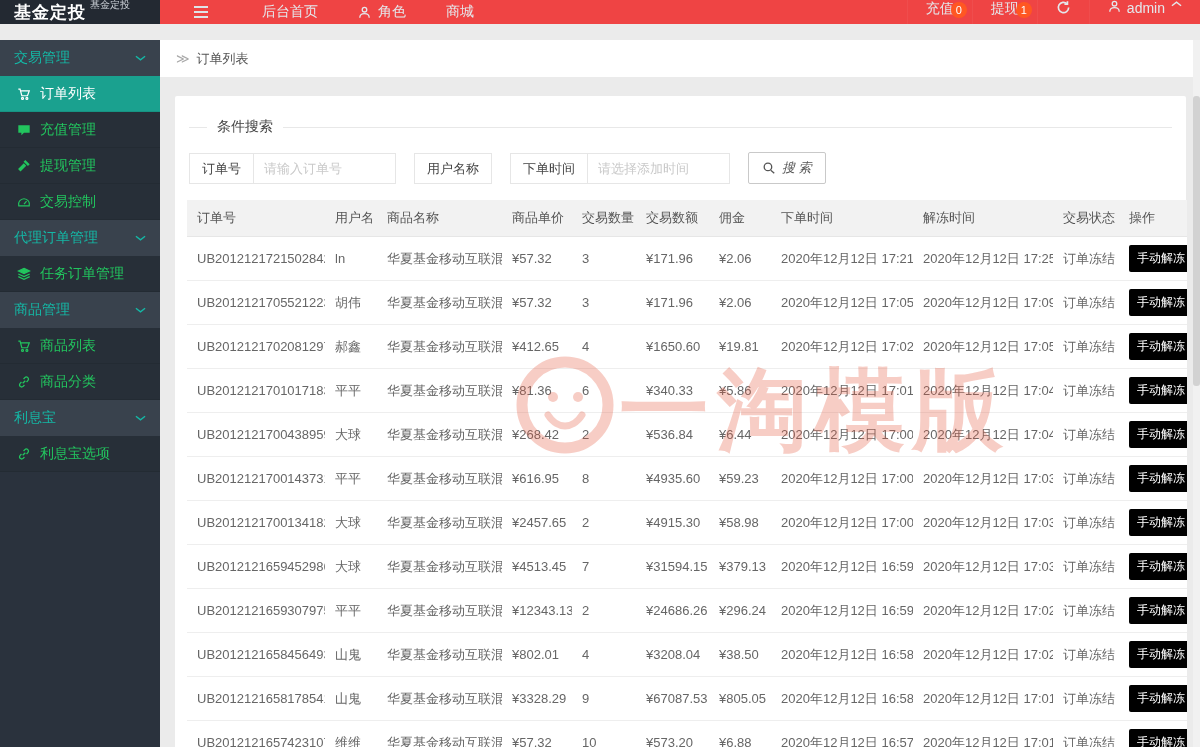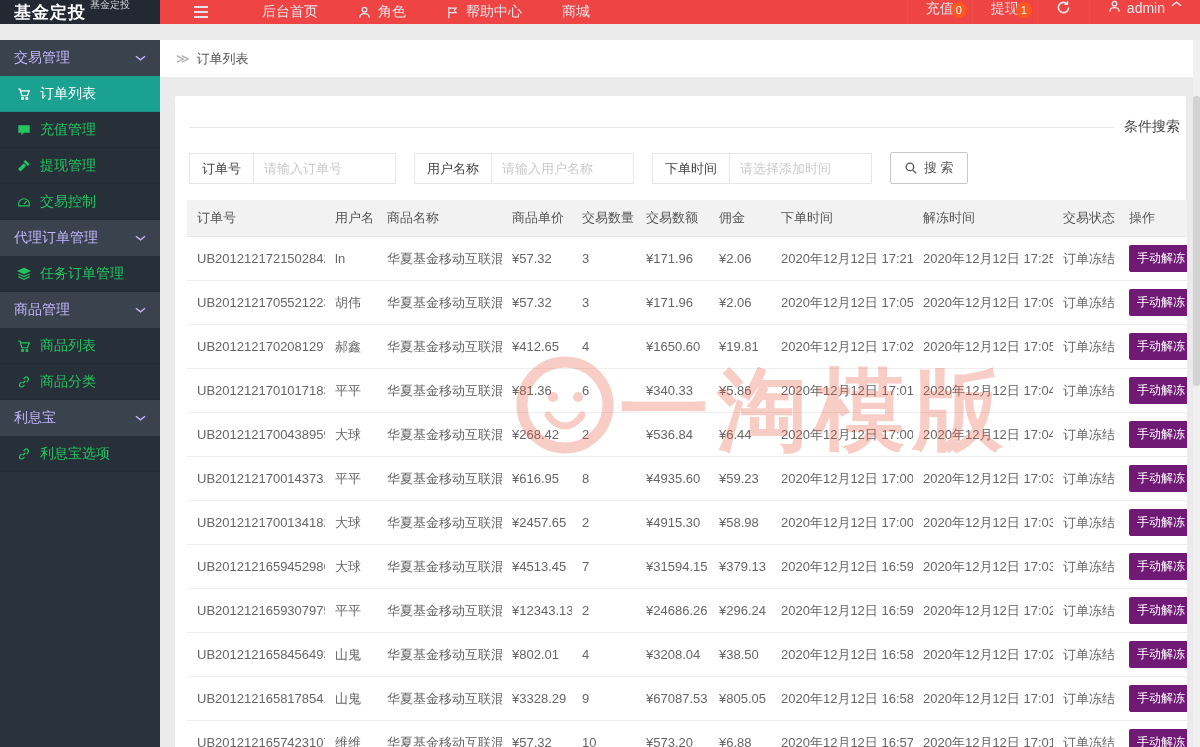--- a/index.html
+++ b/index.html
@@ -17,43 +17,43 @@
   .hamburger { width:52px; display:flex; align-items:center; justify-content:center; color:#dfe3e8; cursor:pointer; }
   .nav { display:flex; }
   .nav-item { display:flex; align-items:center; gap:7px; padding:0 20px; color:#e4e8ec; font-size:14px; cursor:pointer; white-space:nowrap; }
   .nav-item.active { background:#1AA18F; color:#fff; }
   .topbar-right { margin-left:auto; display:flex; }
   .top-action { position:relative; display:flex; align-items:flex-start; gap:6px; padding:0 18px; color:#e4e8ec; font-size:14px; cursor:pointer; border-left:1px solid rgba(255,255,255,.05); white-space:nowrap; }
   .badge { position:absolute; top:2px; right:5px; min-width:16px; height:16px; border-radius:8px; background:#FF5722; color:#fff; font-size:11px; line-height:16px; text-align:center; padding:0 3px; }
   .icon { display:inline-flex; align-items:center; justify-content:center; }
   
   .sidebar { position:absolute; top:40px; left:0; width:160px; height:707px; background:#2A323D; z-index:20; }
-  .side-group { height:36px; background:#39424D; color:#c4b5fd; font-size:14px; padding:0 14px; display:flex; justify-content:space-between; align-items:center; cursor:pointer; }
+  .side-group { height:36px; background:#39424D; color:#14b8a6; font-size:14px; padding:0 14px; display:flex; justify-content:space-between; align-items:center; cursor:pointer; }
   .side-item { height:36px; background:#272F38; color:#22c55e; font-size:14px; display:flex; align-items:center; gap:9px; padding:0 14px 0 17px; cursor:pointer; border-bottom:1px solid rgba(0,0,0,.08); }
   .side-item.active { background:#1AA18F; color:#fff; }
   
   .main { position:absolute; left:160px; top:40px; width:1040px; height:707px; background:#EBEBEB; overflow:hidden; }
   .crumb { height:37px; background:#fff; display:flex; align-items:center; gap:7px; padding-left:16px; font-size:13px; }
   .crumb-sym { color:#a8a8a8; font-size:13px; }
   .crumb-label { color:#555; }
   .panel { margin:19px 14px 0 15px; background:#fff; border-radius:2px; padding:14px 12px; height:700px; }
   fieldset.search { border:0; border-top:1px solid #e8e8e8; margin:8px 2px 0; padding:12px 0 0; }
-  fieldset.search legend { margin-left:18px; padding:0 10px; font-size:14px; color:#444;text-align:right; }
+  fieldset.search legend { margin-left:18px; padding:0 10px; font-size:14px; color:#444; }
   .search-row { display:flex; align-items:center; gap:18px; margin-top:4px; }
   .input-group { display:flex; height:31px; }
   .ig-label { border:1px solid #e6e6e6; padding:0 12px; line-height:29px; font-size:13px; color:#444; background:#fff; white-space:nowrap; }
   .ig-input { border:1px solid #e6e6e6; margin-left:-1px; padding:0 10px; width:143px; font-size:13px; color:#333; outline:none; font-family:inherit; }
   .ig-input::placeholder { color:#c9c9c9; }
-  .search-btn { height:32px; border:1px solid #c9c9c9; background:#fff; border-radius:2px; padding:0 13px; font-size:13px; color:#555; display:flex; align-items:center; gap:6px; cursor:pointer; font-family:inherit; }
+  .search-btn { height:32px; border:1px solid #c9c9c9; background:#fff; border-radius:2px; padding:0 13px; font-size:13px; color:#555; display:flex; align-items:center; gap:6px; cursor:pointer; font-family:inherit;font-style:italic; }
   
   .table-wrap { margin-top:16px; }
   table { border-collapse:collapse; width:100%; table-layout:fixed; }
   thead th { background:#f2f2f2; font-weight:normal; text-align:left; font-size:13px; color:#555; padding:9px 10px; border-bottom:1px solid #e6e6e6; white-space:nowrap; overflow:hidden; }
   tbody td { font-size:13px; color:#666; padding:8px 10px; border-bottom:1px solid #eee; white-space:nowrap; overflow:hidden; background:#fff; }
-  .action-btn { background:#701a75; color:#fff; border:none; border-radius:2px; font-size:12px; padding:5px 8px; cursor:pointer; font-family:inherit; white-space:nowrap; }
+  .action-btn { background:#000000; color:#fff; border:none; border-radius:2px; font-size:12px; padding:5px 8px; cursor:pointer; font-family:inherit; white-space:nowrap; }
   
   .watermark { position:absolute; left:355px; top:315px; display:flex; align-items:flex-end; gap:4px; pointer-events:none; z-index:25; color:rgba(228,88,62,0.30); }
   .wm-text { font-size:90px; font-weight:bold; letter-spacing:8px; line-height:1; white-space:nowrap; }
   
   .scroll-track { position:absolute; right:0; top:40px; width:7px; height:707px; background:#f1f1f1; z-index:40; }
   .scroll-thumb { position:absolute; top:56px; right:0; width:7px; height:290px; background:#d2d2d2; border-radius:3px; }
   svg { display:block; }
 </style>
 </head>
 <body>
@@ -81,29 +81,20 @@
     <div class="nav-item">
       <span class="icon">
         <svg width="13" height="13" viewBox="0 0 16 16" fill="none" stroke="currentColor" stroke-width="1.6">
             <circle cx="8" cy="4.6" r="2.8"></circle>
             <path d="M2.2 14.4c0-3.2 2.6-5 5.8-5s5.8 1.8 5.8 5"></path>
           </svg>
       </span>
       <span>角色</span>
     </div>
     <div class="nav-item">
-      <span class="icon">
-        <svg width="13" height="13" viewBox="0 0 16 16" fill="none" stroke="currentColor" stroke-width="1.5">
-            <line x1="3.5" y1="1.5" x2="3.5" y2="15"></line>
-            <path d="M3.5 2.5h9l-2.2 2.8 2.2 2.8h-9"></path>
-          </svg>
-      </span>
-      <span>帮助中心</span>
-    </div>
-    <div class="nav-item">
       <span>商城</span>
     </div>
   </nav>
   <div class="topbar-right">
     <div class="top-action">
       <span>充值</span>
       <span class="badge">0</span>
     </div>
     <div class="top-action">
       <span>提现</span>
@@ -254,21 +245,20 @@
   <div class="panel">
     <fieldset class="search">
       <legend>条件搜索</legend>
       <div class="search-row">
         <div class="input-group">
           <span class="ig-label">订单号</span>
           <input class="ig-input" type="text" placeholder="请输入订单号" style="">
         </div>
         <div class="input-group">
           <span class="ig-label">用户名称</span>
-          <input class="ig-input" type="text" placeholder="请输入用户名称" style="">
         </div>
         <div class="input-group">
           <span class="ig-label">下单时间</span>
           <input class="ig-input" type="text" placeholder="请选择添加时间" style="">
         </div>
         <button class="search-btn">
           <span class="icon">
             <svg width="14" height="14" viewBox="0 0 16 16" fill="none" stroke="currentColor" stroke-width="1.5">
                 <circle cx="6.8" cy="6.8" r="4.3"></circle>
                 <line x1="10" y1="10.6" x2="14" y2="14"></line>

